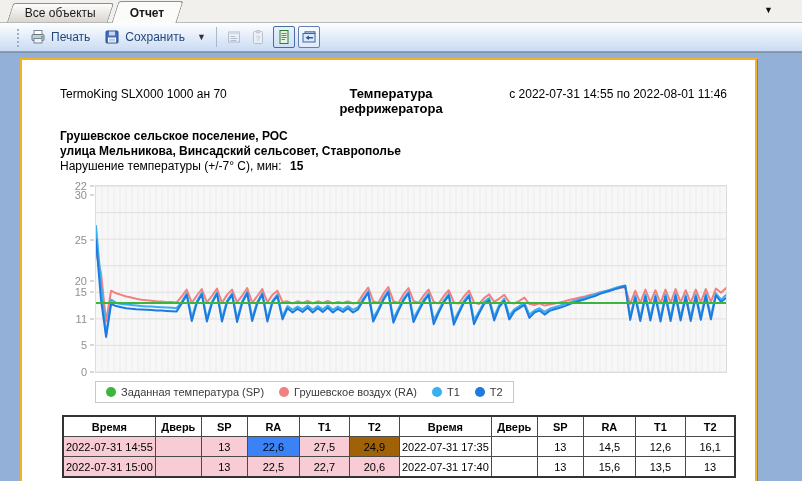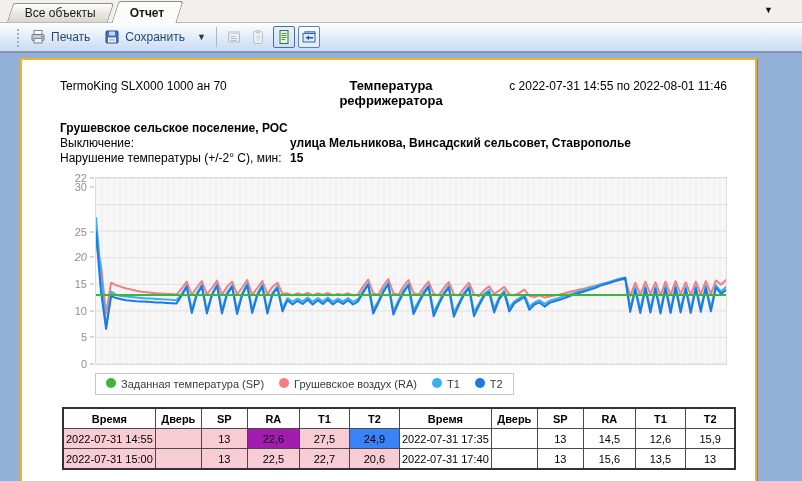--- a/index.html
+++ b/index.html
@@ -35,36 +35,36 @@
     border-radius:2px;padding:2px;margin-left:3px;display:flex;align-items:center;}
   .toggle.pressed{background:linear-gradient(#e9f1fc,#cfe0f6);border-color:#4b6ca2;}
   .icn{display:block;}
   
   .content{position:relative;height:429px;padding-top:6px;}
   .page{margin-left:20px;width:733px;height:980px;background:#fff;
     border:2px solid #f2b224;box-shadow:1px 1px 0 #74879e;}
   .page-inner{padding-top:14px;color:#000;}
   .rpt-head{display:flex;align-items:baseline;margin:4px 28px 0 38px;font-size:12px;}
   .device{width:245px;}
-  .rtitle{flex:1;text-align:center;font-weight:bold;font-size:13px;}
+  .rtitle{flex:1;text-align:center;font-weight:bold;font-size:13px;margin-top:8px;}
   .period{width:250px;text-align:right;}
   .info{margin:13px 0 0 38px;font-size:12px;line-height:15px;}
   .irow{display:flex;}
   .ilabel{width:230px;}
   .ivalue{font-weight:bold;}
   
   .chart-wrap{display:flex;margin:11px 0 0 47px;}
   .yaxis{width:26px;position:relative;height:186px;font-size:11px;color:#8f8f8f;}
   .ytick{position:absolute;right:1px;transform:translateY(-50%);
     display:flex;align-items:center;gap:3px;line-height:11px;}
   .ytick::after{content:"";width:4px;height:1px;background:#b0b0b0;display:inline-block;}
   #chart-svg{display:block;background:#f7f7f7;border:1px solid #dcdcdc;}
   .legend{margin:8px 0 0 73px;display:inline-flex;gap:15px;align-items:center;
     border:1px solid #c8c8c8;background:#fff;padding:4px 10px;font-size:11px;color:#3a3a3a;}
-  .litem{display:flex;white-space:nowrap;}
+  .litem{display:flex;align-items:center;white-space:nowrap;}
   .ldot{width:10px;height:10px;border-radius:50%;display:inline-block;margin-right:5px;background:#999;}
   
   .rtable{margin:12px 0 0 40px;border-collapse:collapse;table-layout:fixed;
     font-size:11px;border:2px solid #333;}
   .rtable th,.rtable td{border:1px solid #4a4a4a;height:19px;text-align:center;
     padding:0 2px;white-space:nowrap;overflow:hidden;}
   .rtable th{font-weight:bold;}
 </style>
 </head>
 <body>
@@ -167,36 +167,35 @@
         <span class="device">TermoKing SLX000 1000 ан 70</span>
         <span class="rtitle">Температура рефрижератора</span>
         <span class="period">с 2022-07-31 14:55 по 2022-08-01 11:46</span>
       </div>
 
       <div class="info">
         <div class="irow">
           <span class="ivalue">Грушевское сельское поселение, РОС</span>
         </div>
         <div class="irow">
-          <span class="ilabel">Выключение:</span>
           <span class="ivalue">улица Мельникова, Винсадский сельсовет, Ставрополье</span>
         </div>
         <div class="irow">
-          <span class="ilabel">Нарушение температуры (+/-2° C), мин:</span>
+          <span class="ilabel">Нарушение температуры (+/-7° C), мин:</span>
           <span class="ivalue">15</span>
         </div>
       </div>
 
       <div class="chart-wrap">
         <div class="yaxis" id="y-axis">
             <span class="ytick" style="top: 187px;">0</span>
             <span class="ytick" style="top: 160.429px;">5</span>
-            <span class="ytick" style="top: 133.857px;">10</span>
+            <span class="ytick" style="top: 133.857px;">11</span>
             <span class="ytick" style="top: 107.286px;">15</span>
-            <span class="ytick" style="top: 80px; font-style: italic;">20</span>
+            <span class="ytick" style="top: 96px;">20</span>
             <span class="ytick" style="top: 55px;">25</span>
             <span class="ytick" style="top: 10px;">30</span>
             <span class="ytick" style="top: 1px;">22</span>
           </div>
         <svg id="chart-svg" width="630" height="186">
             <line x1="6" y1="0" x2="6" y2="186" stroke="#ededed" stroke-width="1"></line>
             <line x1="12" y1="0" x2="12" y2="186" stroke="#ededed" stroke-width="1"></line>
             <line x1="18" y1="0" x2="18" y2="186" stroke="#ededed" stroke-width="1"></line>
             <line x1="24" y1="0" x2="24" y2="186" stroke="#ededed" stroke-width="1"></line>
             <line x1="30" y1="0" x2="30" y2="186" stroke="#ededed" stroke-width="1"></line>
@@ -362,29 +361,29 @@
             <th>RA</th>
             <th>T1</th>
             <th>T2</th>
           </tr>
         </thead>
         <tbody>
           <tr>
             <td style="background: rgb(248, 204, 213);">2022-07-31 14:55</td>
             <td style="background: rgb(248, 204, 213);"></td>
             <td style="background: rgb(248, 204, 213);">13</td>
-            <td style="background: #a21caf;">22,6</td>
+            <td style="background: #3b82f6;">22,6</td>
             <td style="background: rgb(248, 204, 213);">27,5</td>
-            <td style="background: #3b82f6; margin-top: 17px;">24,9</td>
+            <td style="background: #a16207; margin-top: 17px;">24,9</td>
             <td>2022-07-31 17:35</td>
             <td></td>
             <td>13</td>
             <td>14,5</td>
             <td>12,6</td>
-            <td>15,9</td>
+            <td>16,1</td>
           </tr>
           <tr>
             <td style="background: rgb(248, 204, 213);">2022-07-31 15:00</td>
             <td style="background: rgb(248, 204, 213);"></td>
             <td style="background: rgb(248, 204, 213);">13</td>
             <td style="background: rgb(248, 204, 213);">22,5</td>
             <td style="background: rgb(248, 204, 213);">22,7</td>
             <td style="background: rgb(248, 204, 213);">20,6</td>
             <td>2022-07-31 17:40</td>
             <td></td>

